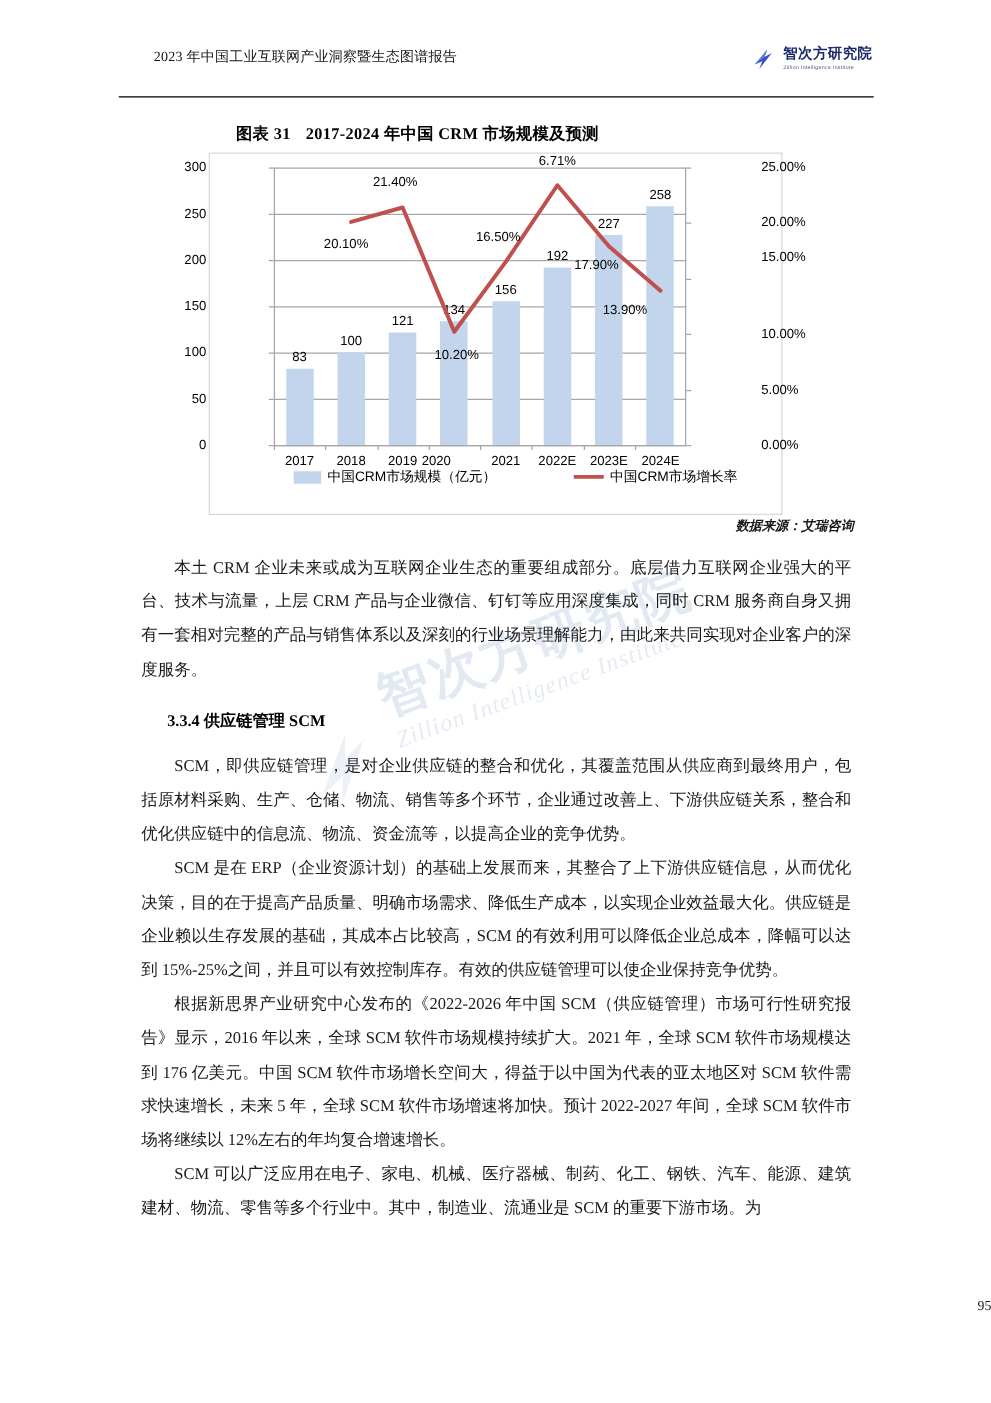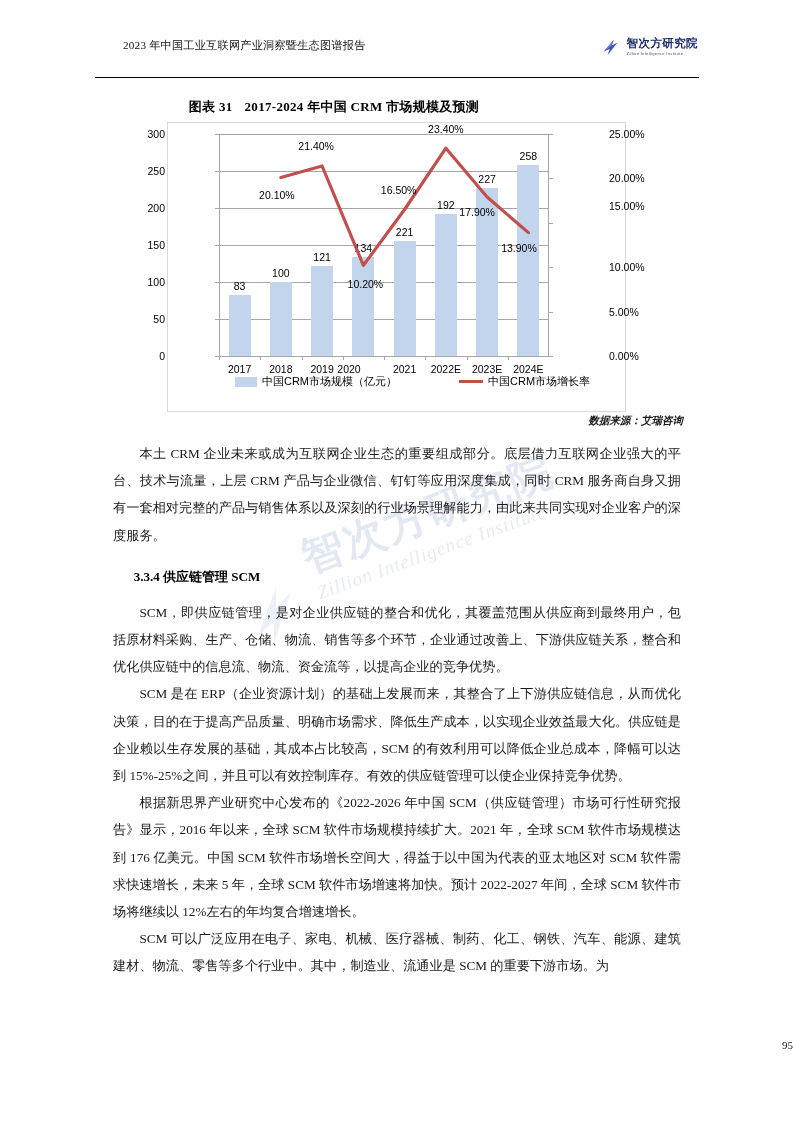--- a/index.html
+++ b/index.html
@@ -252,21 +252,21 @@
         <div class="tickmark-r" style="top: 0px;"></div>
         <div class="bar" style="left: 9.625px; height: 61.42px; background: rgb(195, 213, 236);"></div>
         <div class="bar-label" style="left: 20.625px; top: 145.58px;">83</div>
         <div class="bar" style="left: 50.875px; height: 74px; background: rgb(195, 213, 236);"></div>
         <div class="bar-label" style="left: 61.875px; top: 133px;">100</div>
         <div class="bar" style="left: 92.125px; height: 89.54px; background: rgb(195, 213, 236);"></div>
         <div class="bar-label" style="left: 103.125px; top: 117.46px;">121</div>
         <div class="bar" style="left: 133.375px; height: 99.16px; background: rgb(195, 213, 236);"></div>
         <div class="bar-label" style="left: 144.375px; top: 107.84px;">134</div>
         <div class="bar" style="left: 174.625px; height: 115.44px; background: rgb(195, 213, 236);"></div>
-        <div class="bar-label" style="left: 185.625px; top: 91.56px;">221</div>
+        <div class="bar-label" style="left: 185.625px; top: 91.56px;">156</div>
         <div class="bar" style="left: 215.875px; height: 142.08px; background: rgb(195, 213, 236);"></div>
         <div class="bar-label" style="left: 226.875px; top: 64.92px;">192</div>
         <div class="bar" style="left: 257.125px; height: 167.98px; background: rgb(195, 213, 236);"></div>
         <div class="bar-label" style="left: 268.125px; top: 39.02px;">227</div>
         <div class="bar" style="left: 298.375px; height: 190.92px; background: rgb(195, 213, 236);"></div>
         <div class="bar-label" style="left: 309.375px; top: 16.08px;">258</div>
         <div class="xtick" style="left: 20.625px; top: 229px;">2017</div>
         <div style="position: absolute; width: 1px; height: 4px; background: rgb(166, 166, 166); top: 222px; left: 0px;"></div>
         <div class="xtick" style="left: 61.875px; top: 229px;">2018</div>
         <div style="position: absolute; width: 1px; height: 4px; background: rgb(166, 166, 166); top: 222px; left: 41.25px;"></div>
@@ -282,23 +282,23 @@
         <div style="position: absolute; width: 1px; height: 4px; background: rgb(166, 166, 166); top: 222px; left: 247.5px;"></div>
         <div class="xtick" style="left: 309.375px; top: 229px;">2024E</div>
         <div style="position: absolute; width: 1px; height: 4px; background: rgb(166, 166, 166); top: 222px; left: 288.75px;"></div>
         <svg class="line-svg" viewBox="0 0 330 222" preserveAspectRatio="none">
           <polyline points="61.9,43.5 103.1,32.0 144.4,131.4 185.6,75.5 226.9,14.2 268.1,63.0 309.4,98.6" fill="none" stroke="#c0504d" stroke-width="3.2" stroke-linejoin="round" stroke-linecap="round" vector-effect="non-scaling-stroke"></polyline>
         </svg>
         <div class="pct-label" style="left: 57.875px; top: 54.512px;">20.10%</div>
         <div class="pct-label" style="left: 97.125px; top: 5.968px;">21.40%</div>
         <div class="pct-label" style="left: 146.375px; top: 144.424px;">10.20%</div>
         <div class="pct-label" style="left: 179.625px; top: 50.48px;">16.50%</div>
-        <div class="pct-label" style="left: 226.875px; top: -10.792px;">23.40%</div>
+        <div class="pct-label" style="left: 226.875px; top: -10.792px;">6.71%</div>
         <div class="pct-label" style="left: 258.125px; top: 72.048px;">17.90%</div>
-        <div class="pct-label" style="left: 300px; top: 107.568px;">13.90%</div>
+        <div class="pct-label" style="left: 281px; top: 107.568px;">13.90%</div>
       </div>
     <div class="xaxis-line"></div>
     <div class="legend" id="legend">
         <div class="legend-item">
           <span class="legend-swatch-bar" style="background: rgb(195, 213, 236);"></span>
           <span>中国CRM市场规模（亿元）</span>
         </div>
         <div class="legend-item">
           <span class="legend-swatch-line" style="background: rgb(192, 80, 77);"></span>
           <span>中国CRM市场增长率</span>

